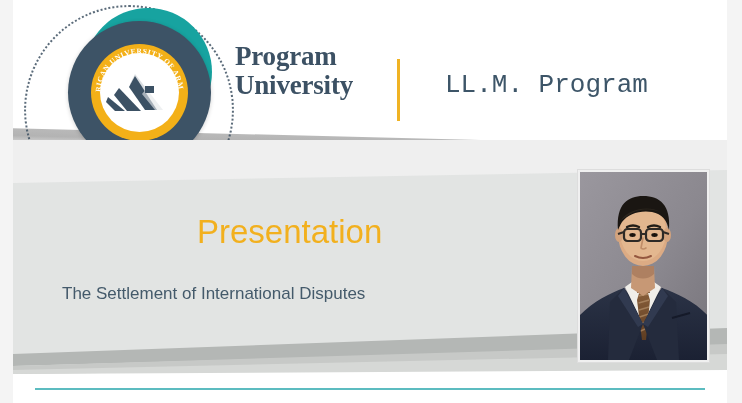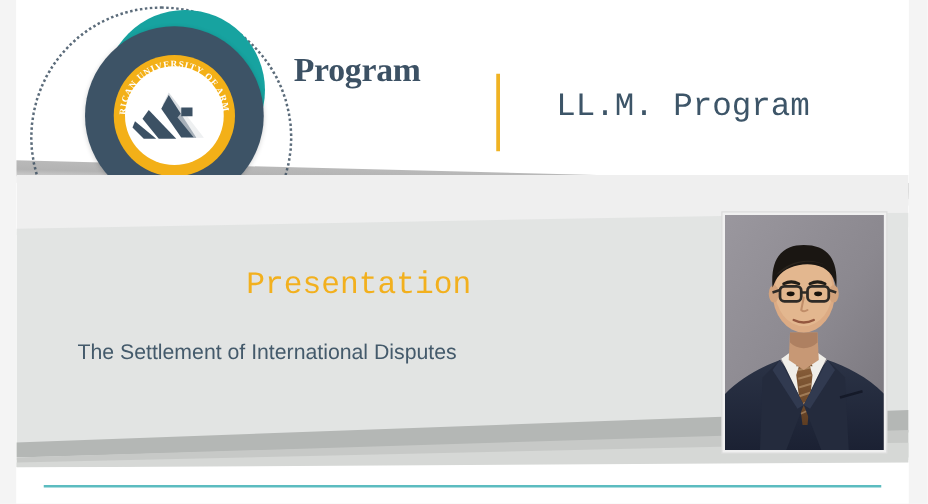--- a/index.html
+++ b/index.html
@@ -219,29 +219,29 @@
     height: 34px;
     background: #d6d8d6;
     clip-path: polygon(0 30px, 714px 14px, 714px 30px, 0 34px);
   }
 
   
   .presentation-title {
     position: absolute;
     left: 184px;
     top: 213px;
-    font-family: Liberation Mono, monospace;
-    font-size: 25px;
+    font-family: Liberation Sans, sans-serif;
+    font-size: 33px;
     color: #f2b01e;
     white-space: nowrap;
   }
   .subtitle {
     position: absolute;
     left: 49px;
-    top: 272px;
+    top: 284px;
     font-family: "Liberation Sans", sans-serif;
     font-size: 17px;
     color: #445a6b;
     white-space: nowrap;
   }
 
   
   .photo-frame {
     position: absolute;
     left: 565px;
@@ -310,20 +310,21 @@
           <polygon points="30,6 52,40 40,40 24,17" fill="#3c5164"></polygon>
           <polygon points="42,18 60,40 50,40 37,24" fill="#ffffff" opacity="0.55"></polygon>
           <polygon points="14,18 36,41 22,41 9,25" fill="#3c5164"></polygon>
           <polygon points="3,27 20,41 10,41 1,32" fill="#3c5164"></polygon>
           <rect x="40" y="16" width="9" height="7" fill="#3c5164"></rect>
         </svg>
       </div>
 
       <div class="wordmark">
         <div>Program</div>
+        <div>University</div>
       </div>
 
       <div class="gold-divider"></div>
 
       <div class="program-title">LL.M. Program</div>
     </div>
 
     <div class="body-band-light"></div>
     <div class="body-band"></div>
 

